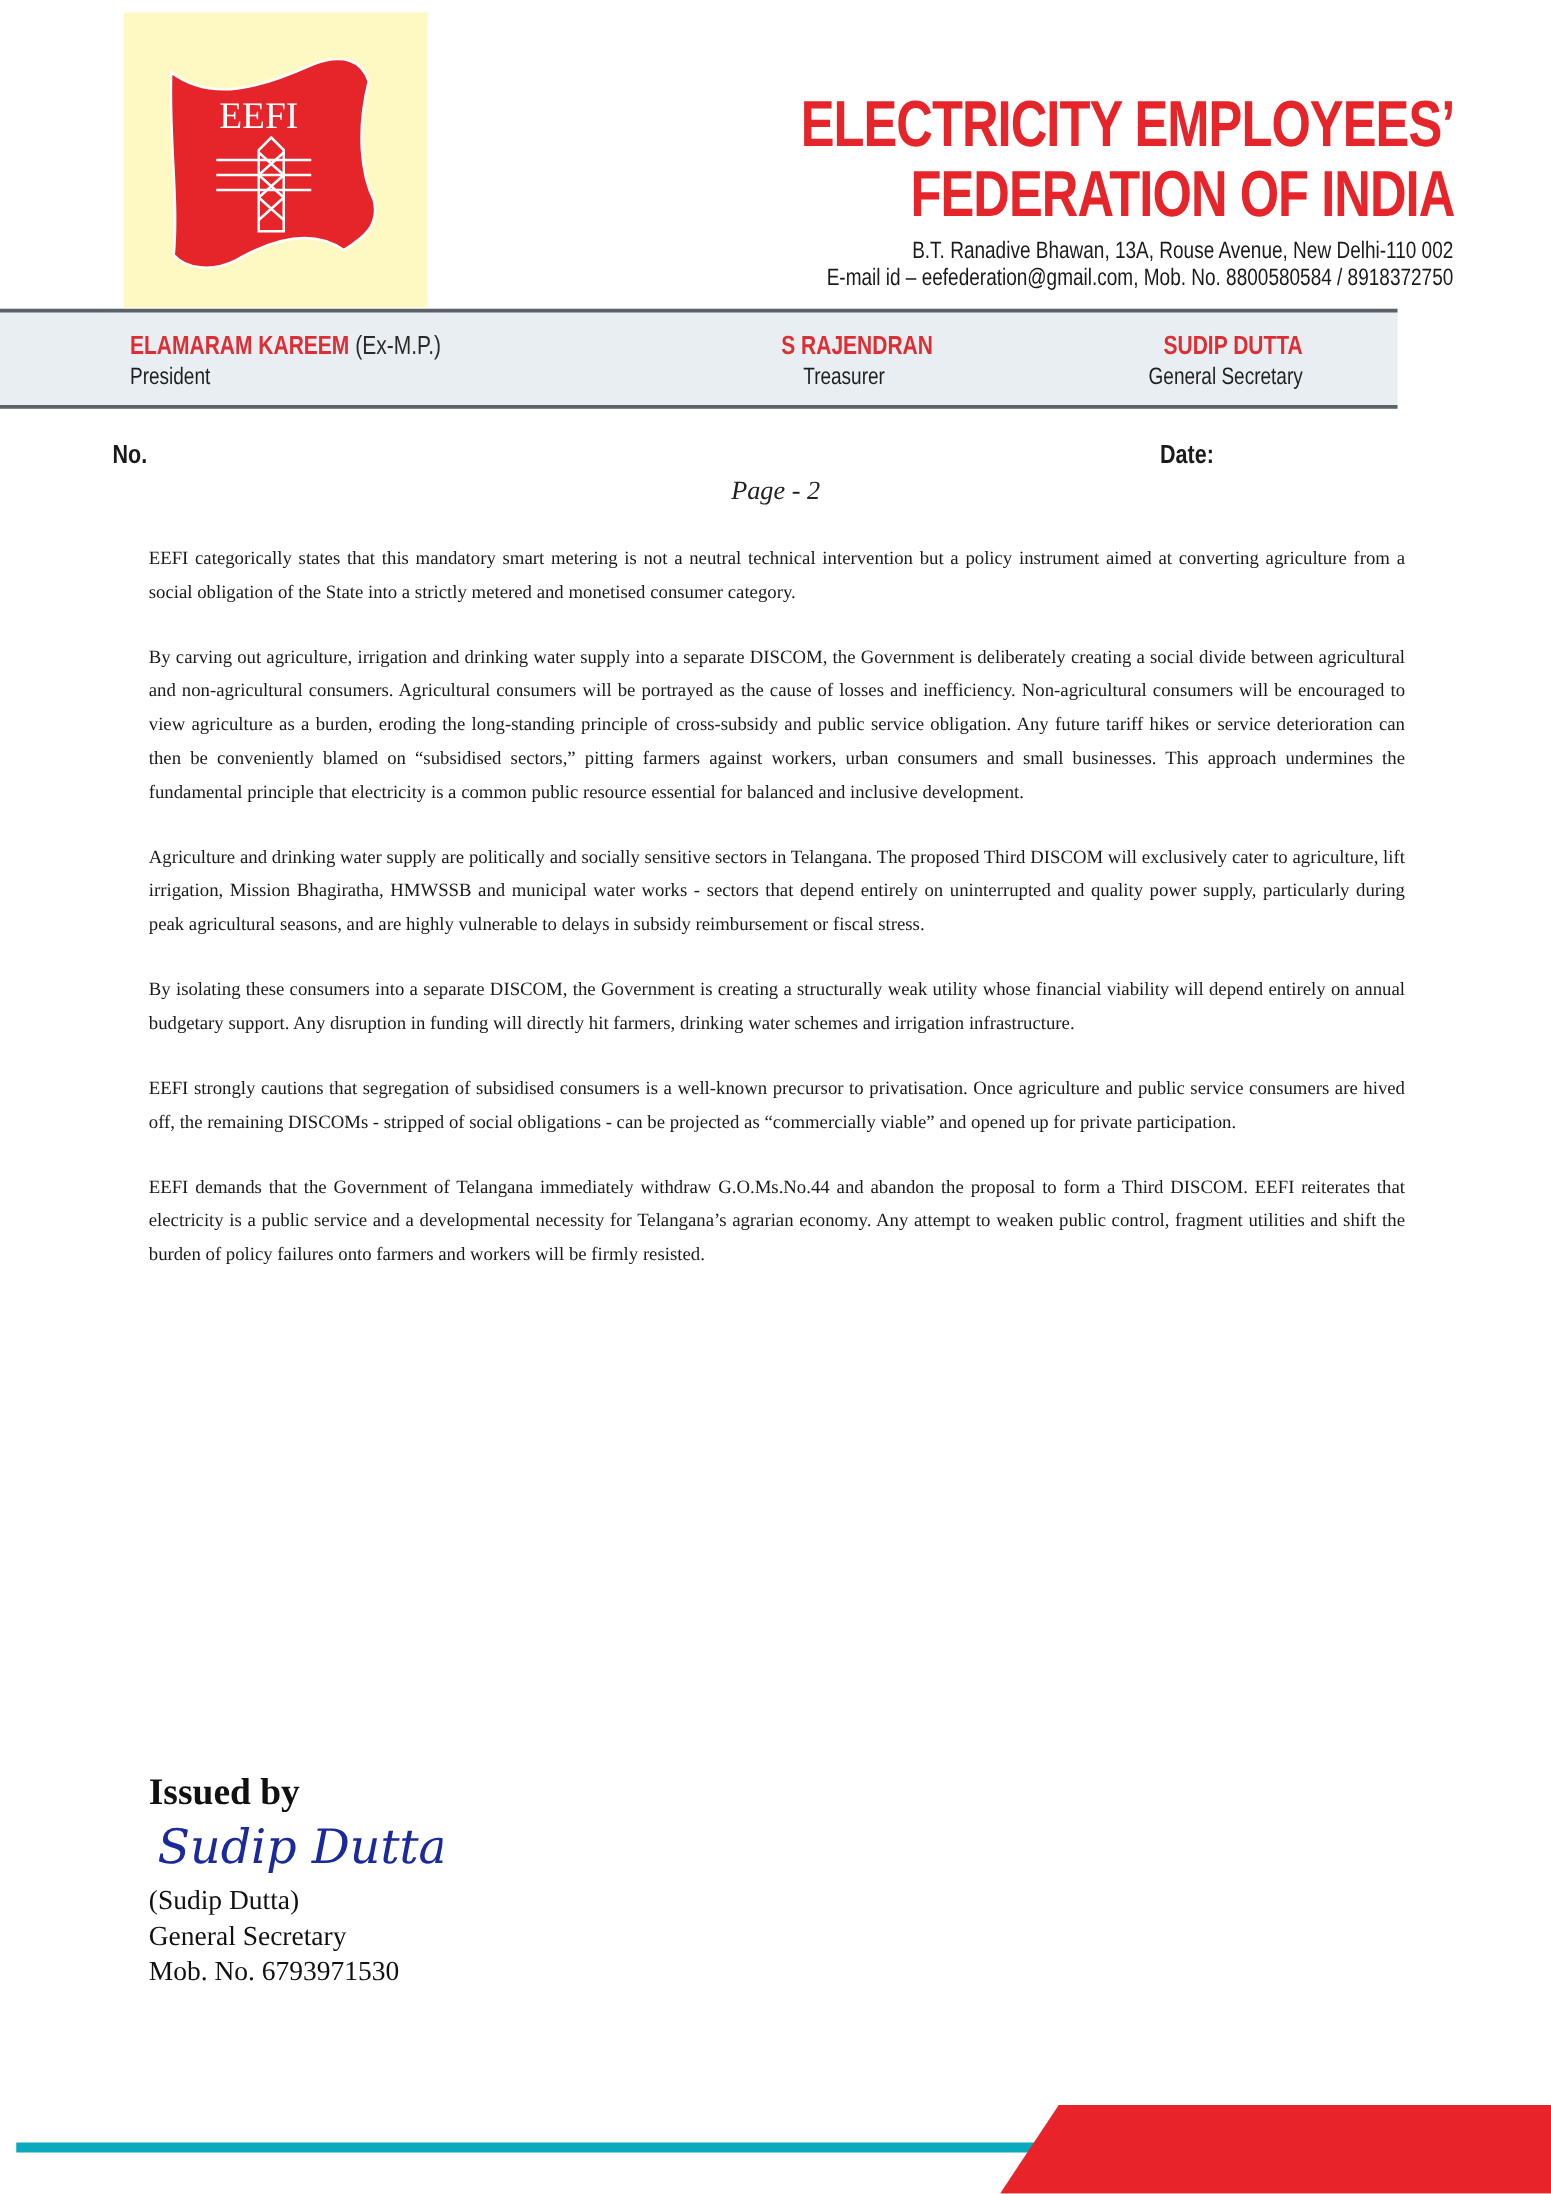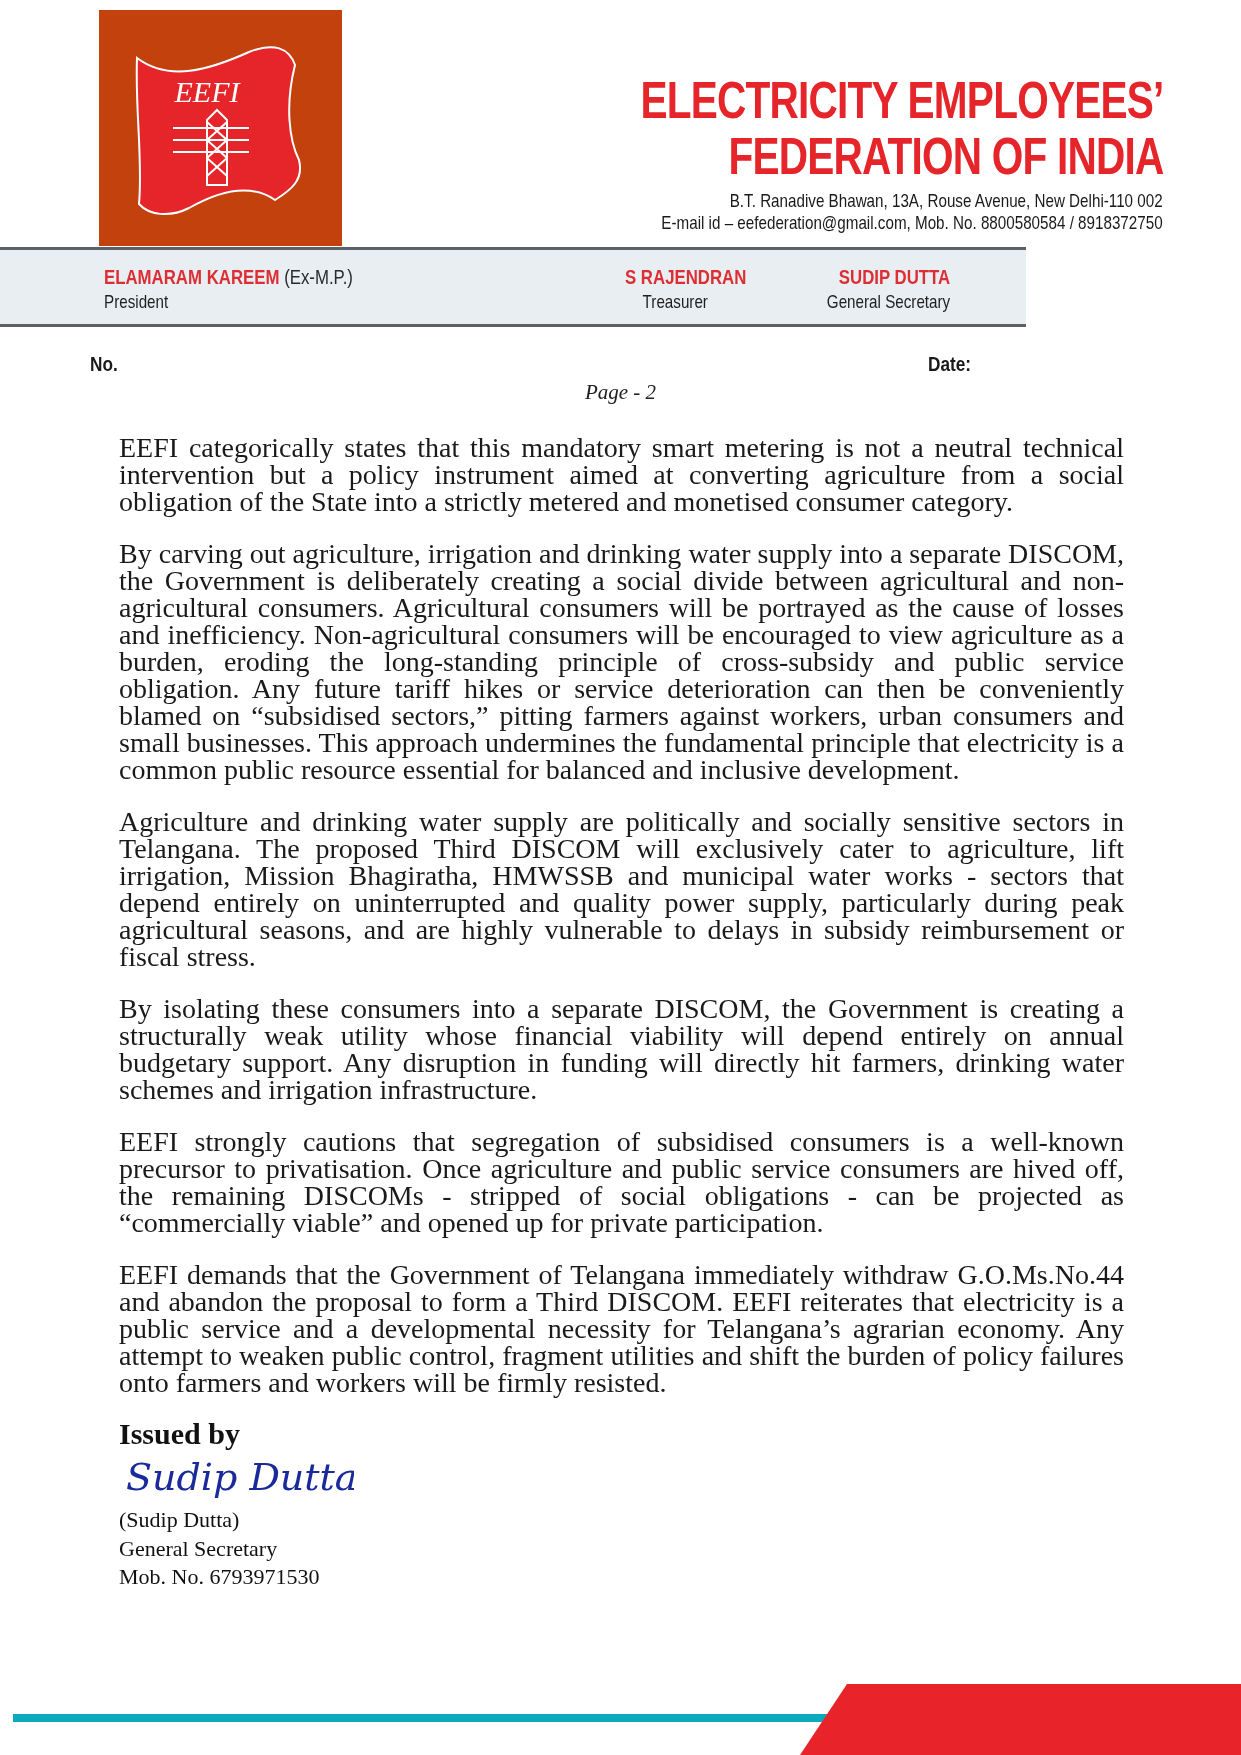--- a/index.html
+++ b/index.html
@@ -1,42 +1,42 @@
 <!DOCTYPE html>
 <html><head>
   <meta charset="utf-8">
   <style>
     html, body { margin: 0; padding: 0; background: #ffffff; }
     body { width: 1241px; height: 1755px; position: relative; overflow: hidden; font-family: "Liberation Serif", serif; color: #1a1a1a; }
 
     
-    .logo-box { position: absolute; left: 99px; top: 10px; width: 243px; height: 236px; background: #c2410c; font-style: italic; }
+    .logo-box { position: absolute; left: 99px; top: 10px; width: 243px; height: 236px; background: #fef9c3; }
     .logo-box svg { position: absolute; left: 0; top: 0; }
     .org-title { position: absolute; right: 78px; top: 72px; text-align: right; font-family: "Liberation Sans", sans-serif; font-weight: bold; color: #e5252a; line-height: 56px; font-size: 52px; letter-spacing: -1px; transform: scaleX(0.78); transform-origin: right top; }
     .org-title div { white-space: nowrap; }
     .addr { position: absolute; right: 78px; top: 190px; text-align: right; font-family: "Liberation Sans", sans-serif; font-size: 19px; line-height: 22px; color: #1a1a1a; transform: scaleX(0.80); transform-origin: right top; white-space: nowrap; }
 
     
-    .band { position: absolute; left: 0; top: 247px; width: 1026px; height: 80px; background: #e8eef2; border-top: 3px solid #5b6166; border-bottom: 3px solid #5b6166; box-sizing: border-box; }
+    .band { position: absolute; left: 0; top: 247px; width: 1118px; height: 80px; background: #e8eef2; border-top: 3px solid #5b6166; border-bottom: 3px solid #5b6166; box-sizing: border-box; }
     .officer { position: absolute; top: 15px; font-family: "Liberation Sans", sans-serif; transform: scaleX(0.80); }
     .officer .name { color: #dc2e33; font-weight: bold; font-size: 21px; line-height: 24px; white-space: nowrap; }
     .officer .name .suffix { color: #2a2a2a; font-weight: normal; }
     .officer .role { color: #1f1f1f; font-size: 19px; line-height: 25px; white-space: nowrap; }
     .officer.left { left: 104px; transform-origin: left top; }
     .officer.center { left: 625px; transform-origin: left top; }
     .officer.center .role { padding-left: 22px; }
     .officer.right { right: 76px; text-align: right; transform-origin: right top; }
 
     .ref-no { position: absolute; left: 90px; top: 352px; font-family: "Liberation Sans", sans-serif; font-weight: bold; font-size: 21px; transform: scaleX(0.82); transform-origin: left top; }
     .ref-date { position: absolute; left: 928px; top: 352px; font-family: "Liberation Sans", sans-serif; font-weight: bold; font-size: 21px; transform: scaleX(0.82); transform-origin: left top; }
 
     .page-no { position: absolute; left: 0; width: 1241px; top: 380px; text-align: center; font-style: italic; font-size: 21px; color: #222; }
 
     .body { position: absolute; left: 119px; top: 434px; width: 1005px; }
-    .para { margin: 0 0 25px 0; font-size: 28px; line-height: 27px; text-align: justify; }
+    .para { margin: 0 0 25px 0; font-size: 15px; line-height: 27px; text-align: justify; }
 
     .issued { position: absolute; left: 119px; top: 1420px; font-family: "Liberation Serif", serif; font-weight: bold; font-size: 30px; line-height: 28px; color: #111; }
     .signature { position: absolute; left: 124px; top: 1448px; width: 230px; height: 60px; }
     .signer { position: absolute; left: 119px; top: 1506px; font-weight: normal; font-size: 22px; line-height: 28.5px; color: #111; }
 
     
     .footer-line { position: absolute; left: 13px; top: 1714px; width: 830px; height: 8px; background: #0aa9bb; }
     .footer-red { position: absolute; left: 0; top: 0; }
   </style>
 </head>

